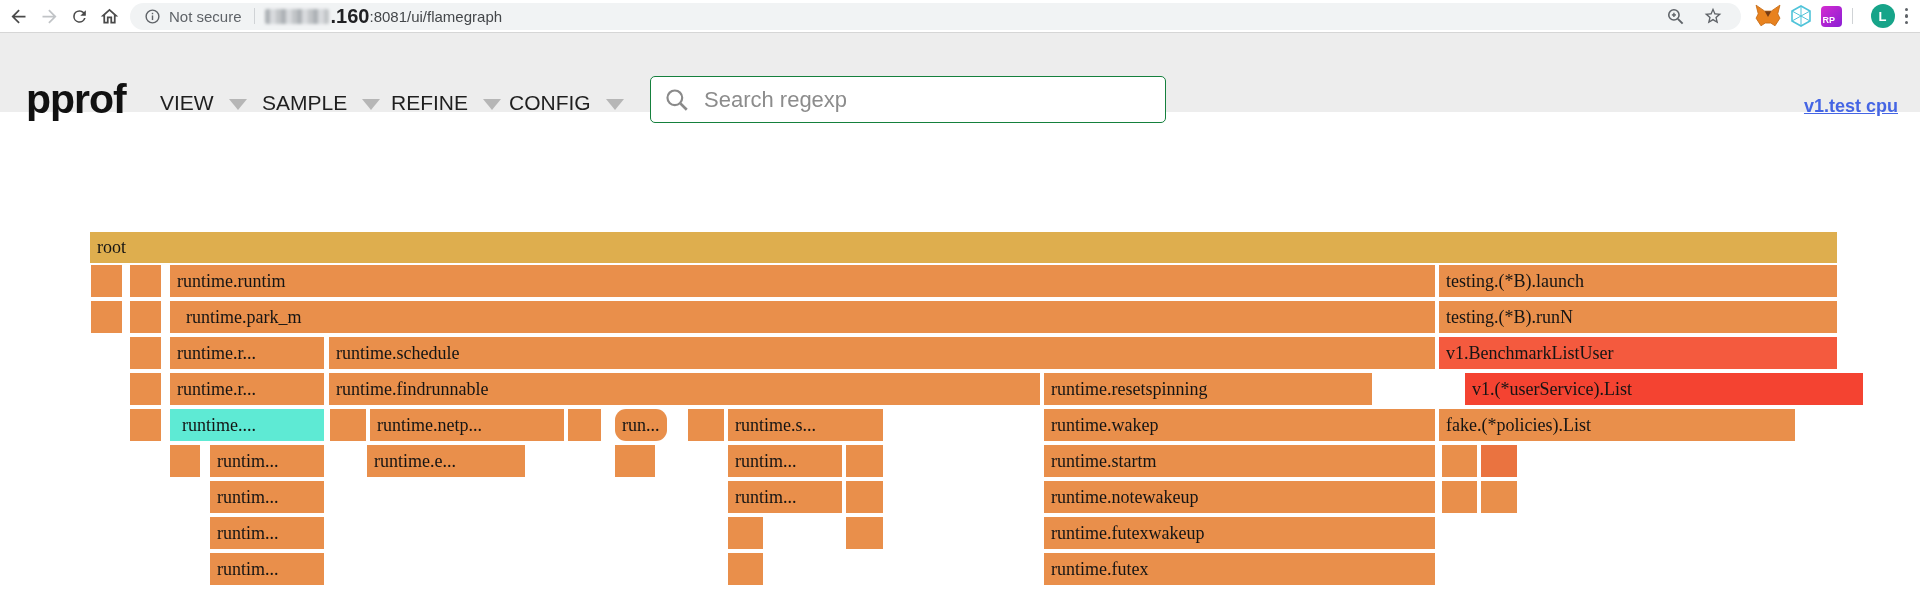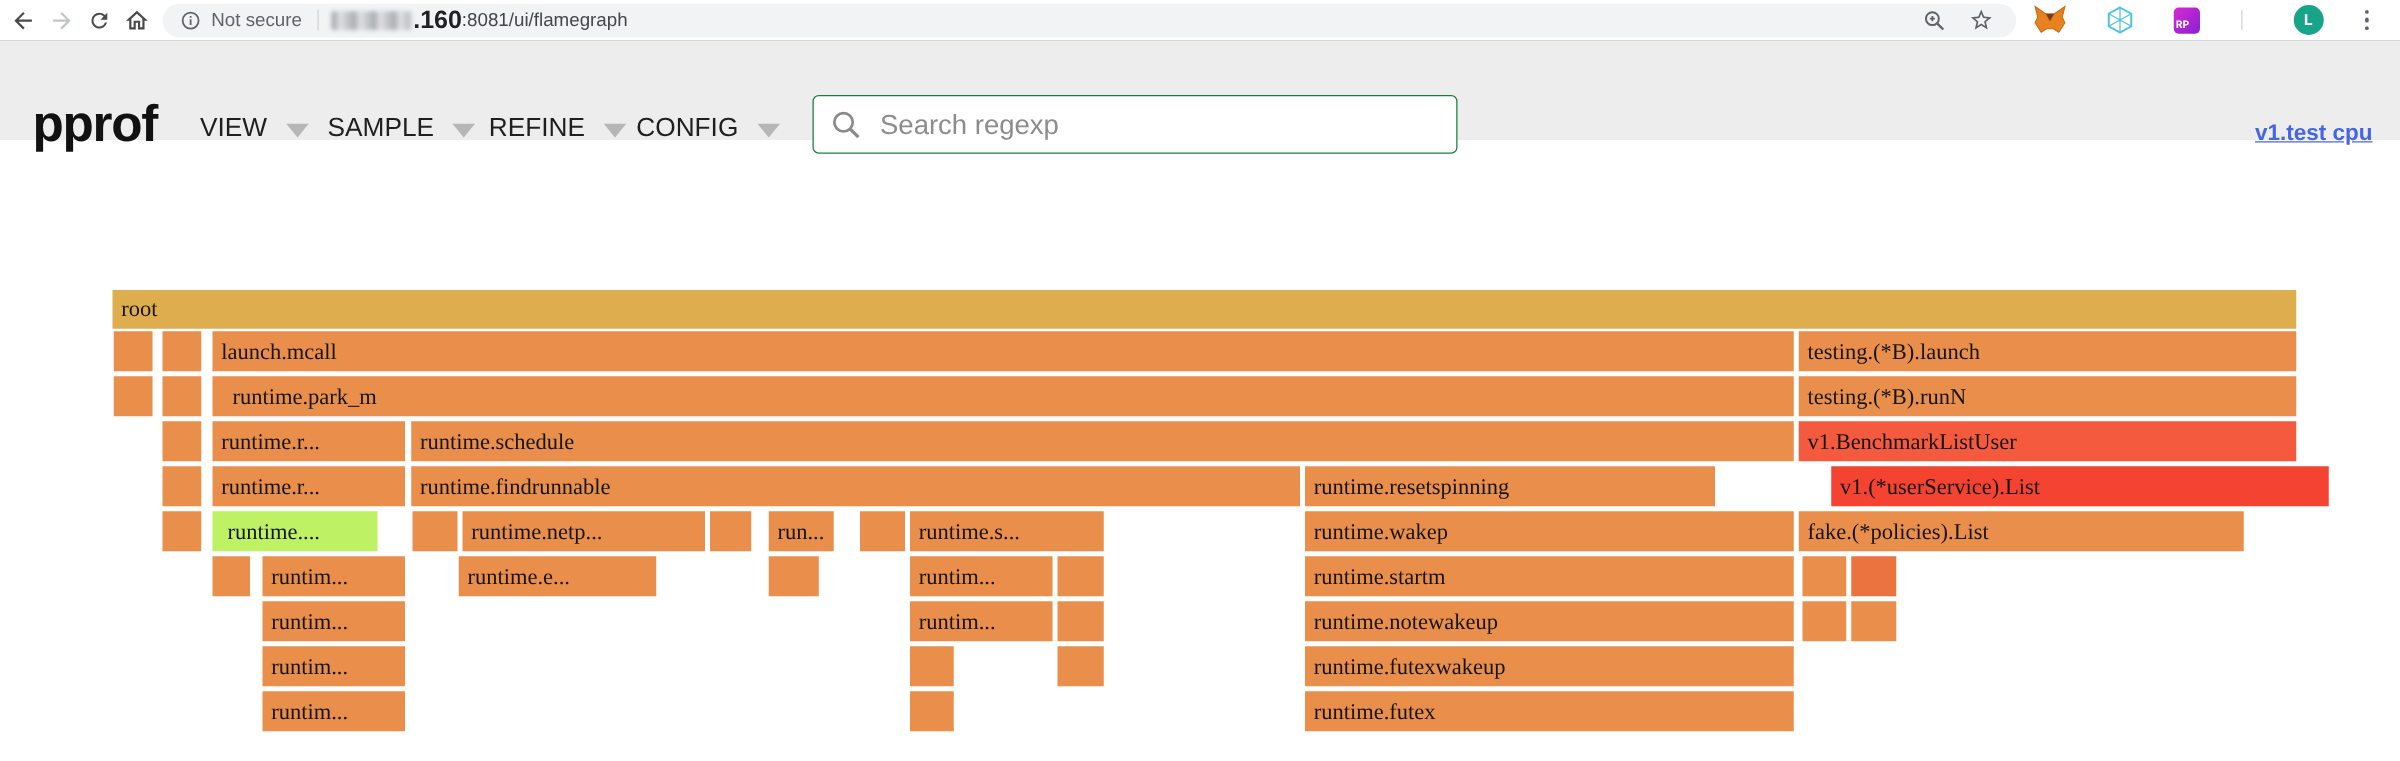--- a/index.html
+++ b/index.html
@@ -12,21 +12,21 @@
   .omnibox{flex:1;height:27px;background:#f1f3f4;border-radius:14px;display:flex;
     align-items:center;padding:0 14px;min-width:0;}
   .omnibox .sec{font-size:15px;color:#5f6368;margin:0 10px 0 8px;white-space:nowrap;}
   .vdiv{width:1px;height:16px;background:#d0d3d6;margin:0 10px 0 2px;}
   .blurbox{width:64px;height:15px;border-radius:2px;margin-right:2px;
     background:repeating-linear-gradient(90deg,#aeb2b6 0 5px,#d8dadd 5px 11px,#c2c5c8 11px 16px);
     filter:blur(1.5px);}
   .host{font-size:20px;color:#202124;font-weight:700;white-space:nowrap;}
   .path{font-size:15px;color:#44474a;white-space:nowrap;}
   .oright{margin-left:auto;display:flex;align-items:center;gap:18px;padding-right:4px;}
-  .exticons{display:flex;align-items:center;gap:31px;padding:0 23px 0 14px;font-family:Liberation Mono, monospace;}
+  .exticons{display:flex;align-items:center;gap:8px;padding:0 10px 0 14px;}
   .rpbadge{width:21px;height:21px;border-radius:4px;background:linear-gradient(135deg,#d52bd0,#8a1fd4);
     color:#fff;font-size:9px;font-weight:700;display:flex;align-items:flex-end;justify-content:flex-start;
     padding:0 0 2px 2px;box-sizing:border-box;}
   .avatar{width:24px;height:24px;border-radius:50%;background:#17a489;color:#fff;font-size:13px;
     font-weight:700;display:flex;align-items:center;justify-content:center;}
   .kebab{display:flex;flex-direction:column;gap:3px;padding:2px;}
   .kebab i{width:3.5px;height:3.5px;border-radius:50%;background:#5f6368;display:block;}
   
   .pheader{position:absolute;left:0;top:33px;width:1920px;height:79px;background:#ededed;}
   .logo{position:absolute;left:26px;top:46px;font-size:41px;font-weight:700;color:#111;
@@ -143,41 +143,41 @@
     <input type="text" placeholder="Search regexp" style="">
   </div>
 
   <a href="#" class="proflink">v1.test cpu</a>
 </div>
 
 <div id="flame">
     <div class="fcell" style="left: 0px; top: 0px; width: 1747px; height: 31px; line-height: 31px; background: rgb(222, 174, 78);">root</div>
     <div class="fcell" style="left: 1px; top: 33px; width: 31px; height: 32px; line-height: 32px; background: rgb(233, 143, 75);"></div>
     <div class="fcell" style="left: 40px; top: 33px; width: 31px; height: 32px; line-height: 32px; background: rgb(233, 143, 75);"></div>
-    <div class="fcell" style="left: 80px; top: 33px; width: 1265px; height: 32px; line-height: 32px; background: rgb(233, 143, 75);">launch.mcall</div>
+    <div class="fcell" style="left: 80px; top: 33px; width: 1265px; height: 32px; line-height: 32px; background: rgb(233, 143, 75);">runtime.runtim</div>
     <div class="fcell" style="left: 1349px; top: 33px; width: 398px; height: 32px; line-height: 32px; background: rgb(233, 143, 75);">testing.(*B).launch</div>
     <div class="fcell" style="left: 1px; top: 69px; width: 31px; height: 32px; line-height: 32px; background: rgb(233, 143, 75);"></div>
     <div class="fcell" style="left: 40px; top: 69px; width: 31px; height: 32px; line-height: 32px; background: rgb(233, 143, 75);"></div>
     <div class="fcell" style="left: 80px; top: 69px; width: 1265px; height: 32px; line-height: 32px; background: rgb(233, 143, 75); padding-left: 16px;">runtime.park_m</div>
     <div class="fcell" style="left: 1349px; top: 69px; width: 398px; height: 32px; line-height: 32px; background: rgb(233, 143, 75);">testing.(*B).runN</div>
     <div class="fcell" style="left: 40px; top: 105px; width: 31px; height: 32px; line-height: 32px; background: rgb(233, 143, 75);"></div>
     <div class="fcell" style="left: 80px; top: 105px; width: 154px; height: 32px; line-height: 32px; background: rgb(233, 143, 75);">runtime.r...</div>
     <div class="fcell" style="left: 239px; top: 105px; width: 1106px; height: 32px; line-height: 32px; background: rgb(233, 143, 75);">runtime.schedule</div>
     <div class="fcell" style="left: 1349px; top: 105px; width: 398px; height: 32px; line-height: 32px; background: rgb(244, 90, 62);">v1.BenchmarkListUser</div>
     <div class="fcell" style="left: 40px; top: 141px; width: 31px; height: 32px; line-height: 32px; background: rgb(233, 143, 75);"></div>
     <div class="fcell" style="left: 80px; top: 141px; width: 154px; height: 32px; line-height: 32px; background: rgb(233, 143, 75);">runtime.r...</div>
     <div class="fcell" style="left: 239px; top: 141px; width: 711px; height: 32px; line-height: 32px; background: rgb(233, 143, 75);">runtime.findrunnable</div>
     <div class="fcell" style="left: 954px; top: 141px; width: 328px; height: 32px; line-height: 32px; background: rgb(233, 143, 75);">runtime.resetspinning</div>
     <div class="fcell" style="left: 1349px; top: 141px; width: 398px; height: 32px; line-height: 32px; background: rgb(244, 67, 49); margin-left: 26px;">v1.(*userService).List</div>
     <div class="fcell" style="left: 40px; top: 177px; width: 31px; height: 32px; line-height: 32px; background: rgb(233, 143, 75);"></div>
-    <div class="fcell" style="left: 80px; top: 177px; width: 132px; height: 32px; line-height: 32px; background: #bef264; padding-left: 12px;">runtime....</div>
+    <div class="fcell" style="left: 80px; top: 177px; width: 154px; height: 32px; line-height: 32px; background: #5eead4; padding-left: 12px;">runtime....</div>
     <div class="fcell" style="left: 240px; top: 177px; width: 36px; height: 32px; line-height: 32px; background: rgb(233, 143, 75);"></div>
     <div class="fcell" style="left: 280px; top: 177px; width: 194px; height: 32px; line-height: 32px; background: rgb(233, 143, 75);">runtime.netp...</div>
     <div class="fcell" style="left: 478px; top: 177px; width: 33px; height: 32px; line-height: 32px; background: rgb(233, 143, 75);"></div>
-    <div class="fcell" style="left: 525px; top: 177px; width: 52px; height: 32px; line-height: 32px; background: rgb(233, 143, 75);">run...</div>
+    <div class="fcell" style="left: 525px; top: 177px; width: 52px; height: 32px; line-height: 32px; background: rgb(233, 143, 75); border-radius: 11px;">run...</div>
     <div class="fcell" style="left: 598px; top: 177px; width: 36px; height: 32px; line-height: 32px; background: rgb(233, 143, 75);"></div>
     <div class="fcell" style="left: 638px; top: 177px; width: 155px; height: 32px; line-height: 32px; background: rgb(233, 143, 75);">runtime.s...</div>
     <div class="fcell" style="left: 954px; top: 177px; width: 391px; height: 32px; line-height: 32px; background: rgb(233, 143, 75);">runtime.wakep</div>
     <div class="fcell" style="left: 1349px; top: 177px; width: 356px; height: 32px; line-height: 32px; background: rgb(233, 143, 75);">fake.(*policies).List</div>
     <div class="fcell" style="left: 80px; top: 213px; width: 30px; height: 32px; line-height: 32px; background: rgb(233, 143, 75);"></div>
     <div class="fcell" style="left: 120px; top: 213px; width: 114px; height: 32px; line-height: 32px; background: rgb(233, 143, 75);">runtim...</div>
     <div class="fcell" style="left: 277px; top: 213px; width: 158px; height: 32px; line-height: 32px; background: rgb(233, 143, 75);">runtime.e...</div>
     <div class="fcell" style="left: 525px; top: 213px; width: 40px; height: 32px; line-height: 32px; background: rgb(233, 143, 75);"></div>
     <div class="fcell" style="left: 638px; top: 213px; width: 114px; height: 32px; line-height: 32px; background: rgb(233, 143, 75);">runtim...</div>
     <div class="fcell" style="left: 756px; top: 213px; width: 37px; height: 32px; line-height: 32px; background: rgb(233, 143, 75);"></div>

